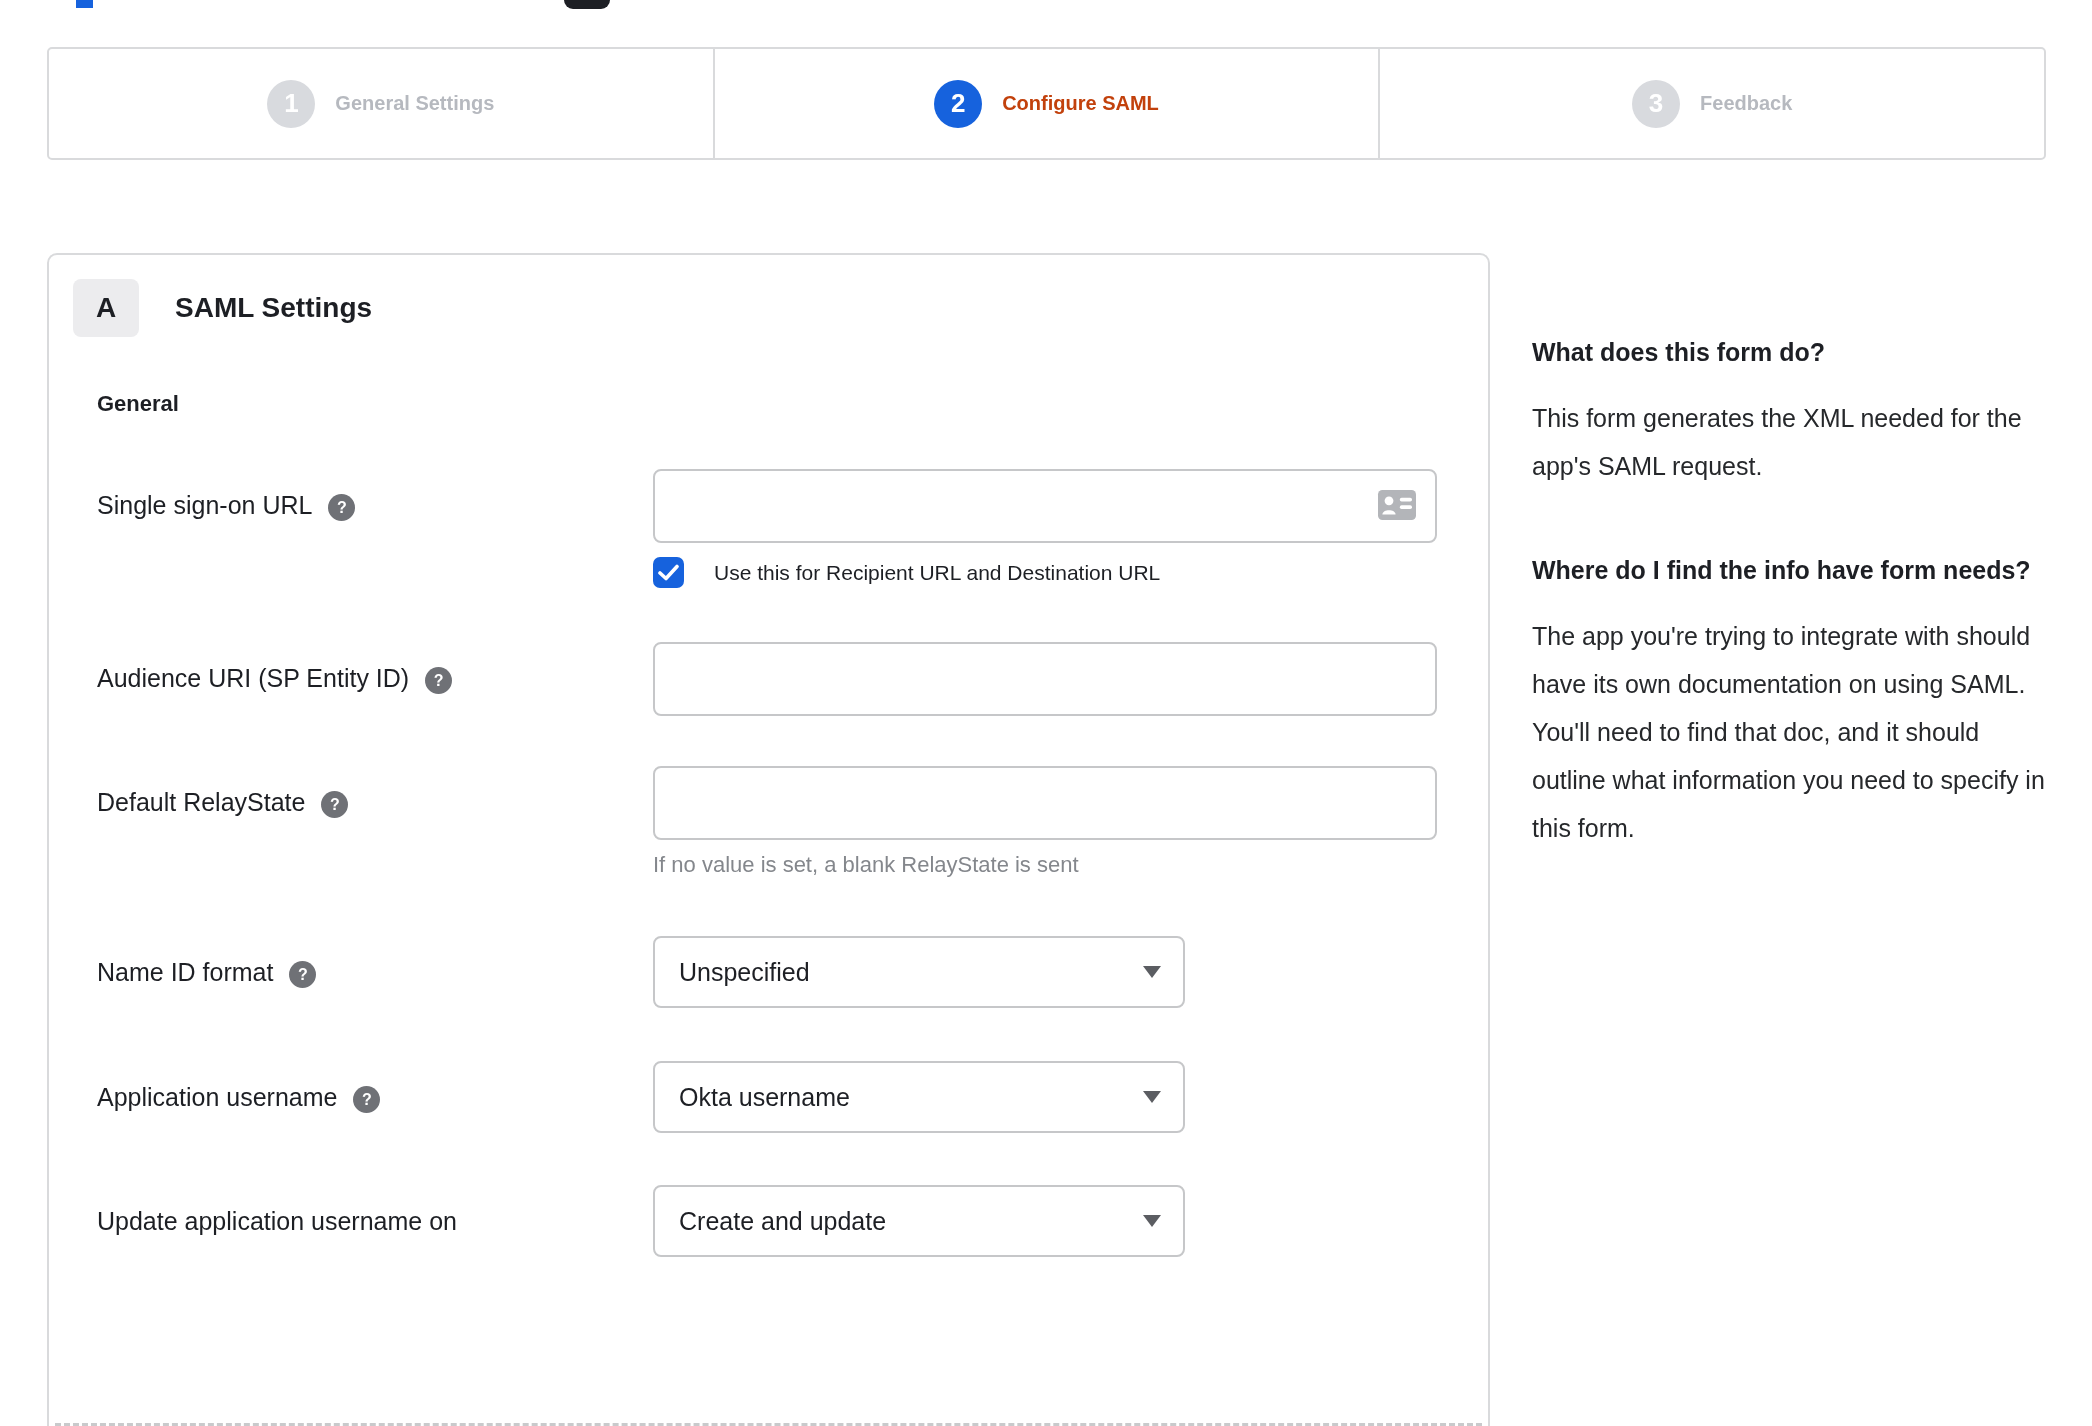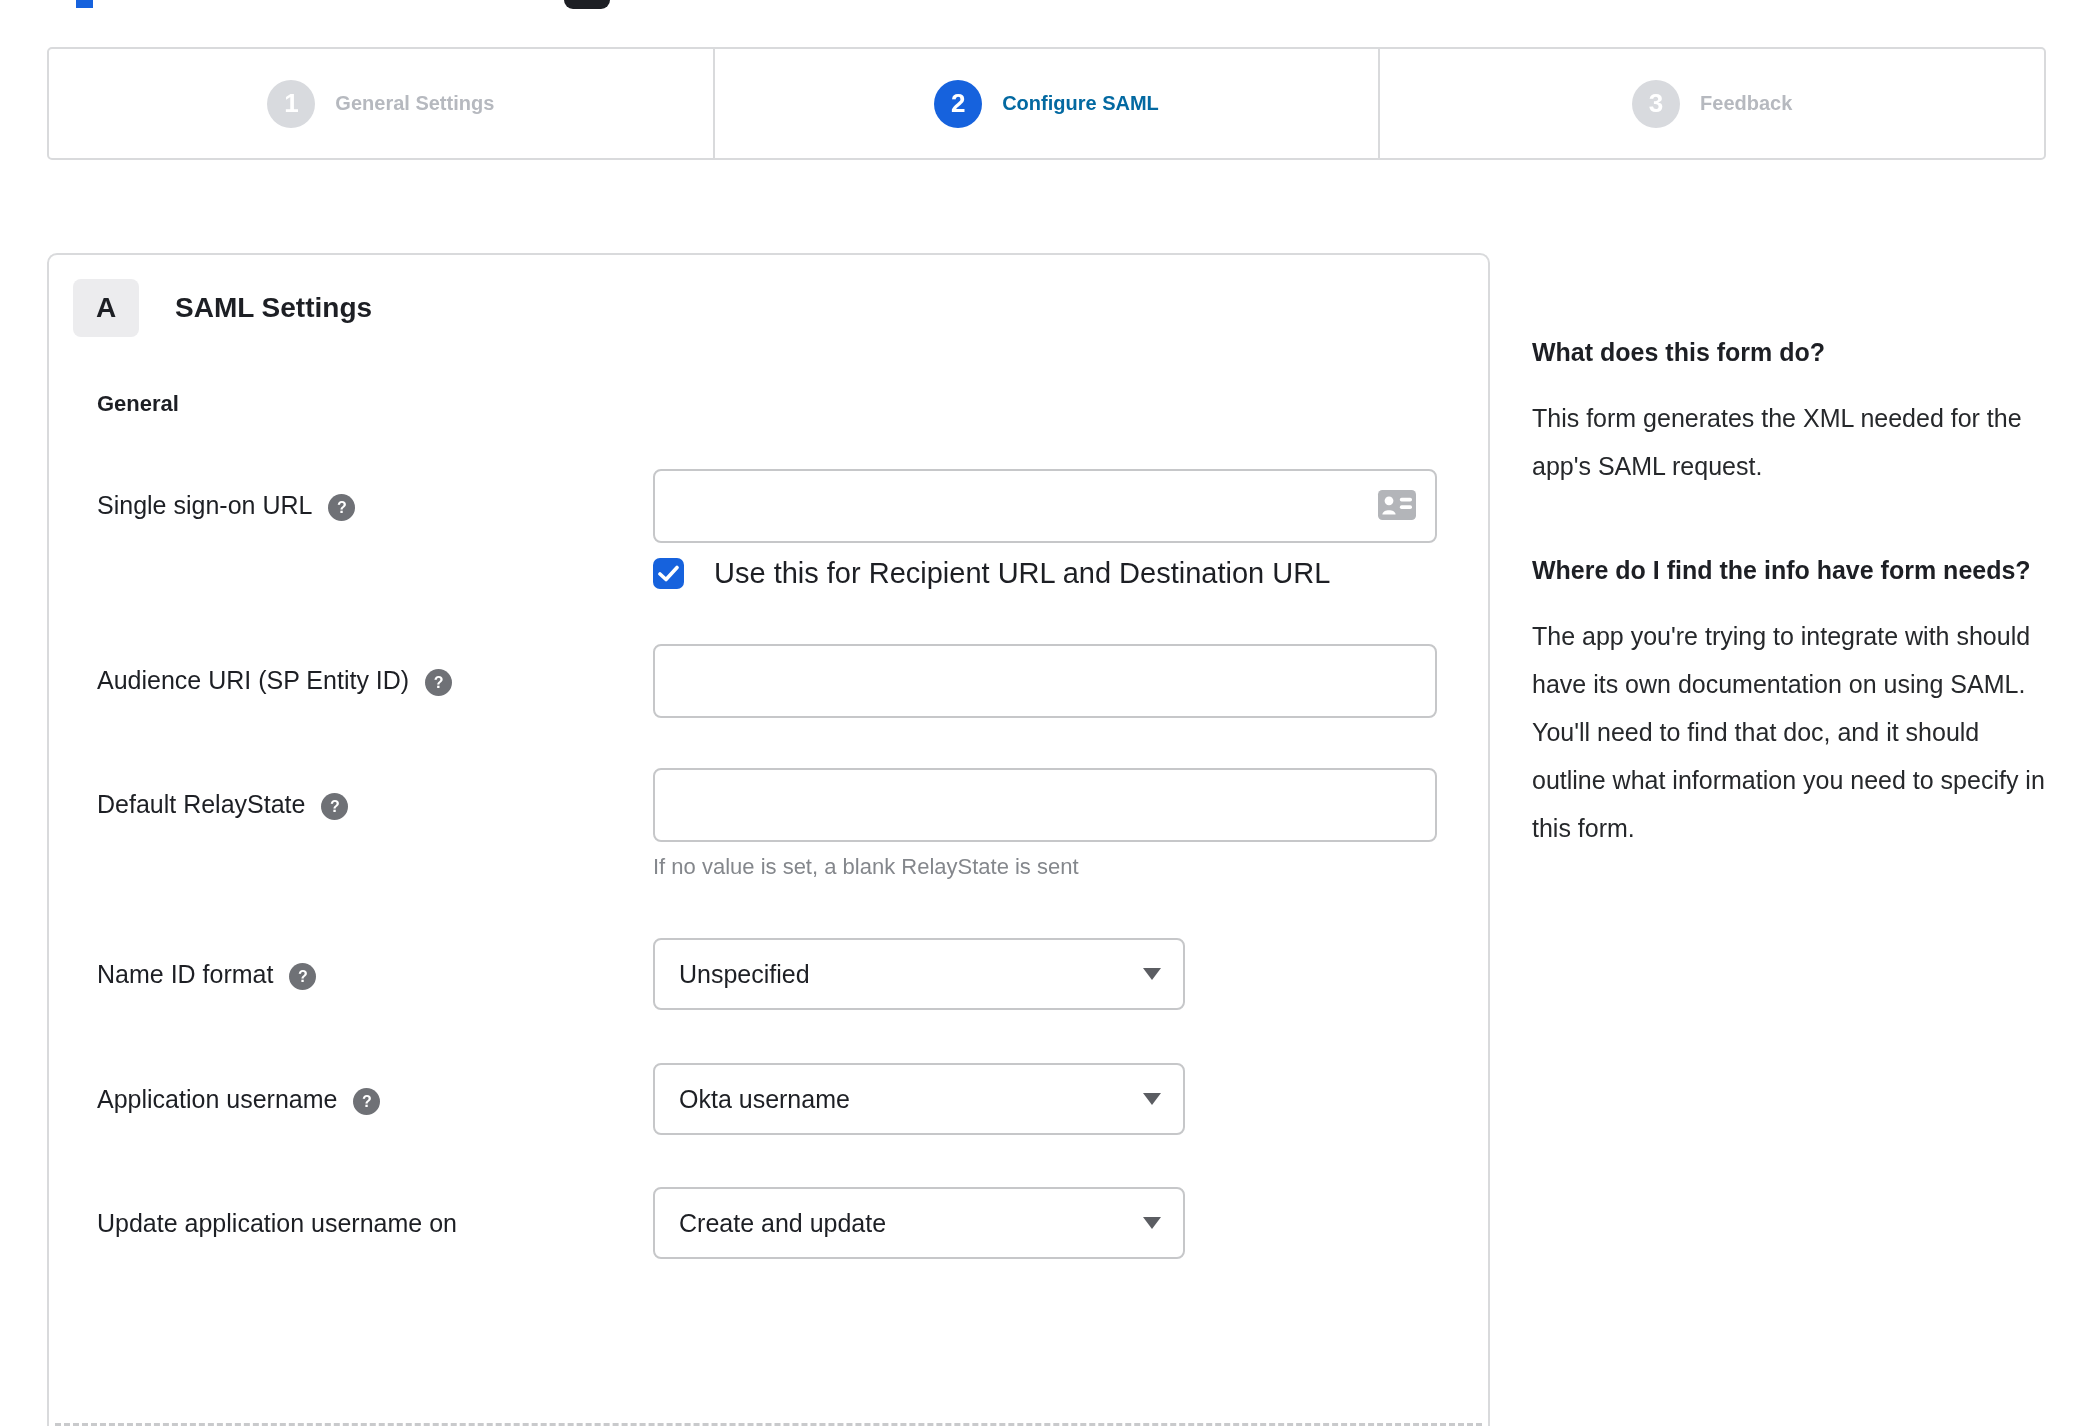--- a/index.html
+++ b/index.html
@@ -35,21 +35,21 @@
   .step + .step { border-left: 2px solid #d9dadc; }
   .step-circle {
     width: 48px; height: 48px; border-radius: 50%;
     background: #d8dade; color: #ffffff;
     font-size: 26px; font-weight: bold;
     display: flex; align-items: center; justify-content: center;
     flex: 0 0 auto;
   }
   .step-label { font-size: 20px; font-weight: bold; color: #b6b9bf; }
   .step.active .step-circle { background: #1662dd; }
-  .step.active .step-label { color: #0369a1; }
+  .step.active .step-label { color: #c2410c; }
 
   
   .card {
     position: absolute; left: 47px; top: 253px; width: 1443px; height: 1210px;
     background: #fff; border: 2px solid #d9dadc; border-radius: 10px;
   }
   .dashed-line {
     position: absolute; left: 6px; right: 6px; top: 1168px;
     border-top: 3px dashed #c9cacc;
   }
@@ -97,21 +97,21 @@
   }
 
   .checkbox-row {
     display: flex; align-items: center; gap: 30px; margin-top: 14px;
   }
   .checkbox {
     width: 31px; height: 31px; border-radius: 7px; background: #1662dd;
     display: flex; align-items: center; justify-content: center;
     cursor: pointer; flex: 0 0 auto;
   }
-  .checkbox-label { font-size: 29px; color: #1d1f24; text-align: center; }
+  .checkbox-label { font-size: 21px; color: #1d1f24; text-align: center; }
 
   .hint { margin-top: 12px; font-size: 22px; color: #84878c; }
 
   .select {
     width: 532px; height: 72px;
     border: 2px solid #c6c7c9; border-radius: 8px; background: #fff;
     display: flex; align-items: center; justify-content: space-between;
     padding: 0 22px 0 24px; font-size: 25px; cursor: pointer;
   }
   .caret {

